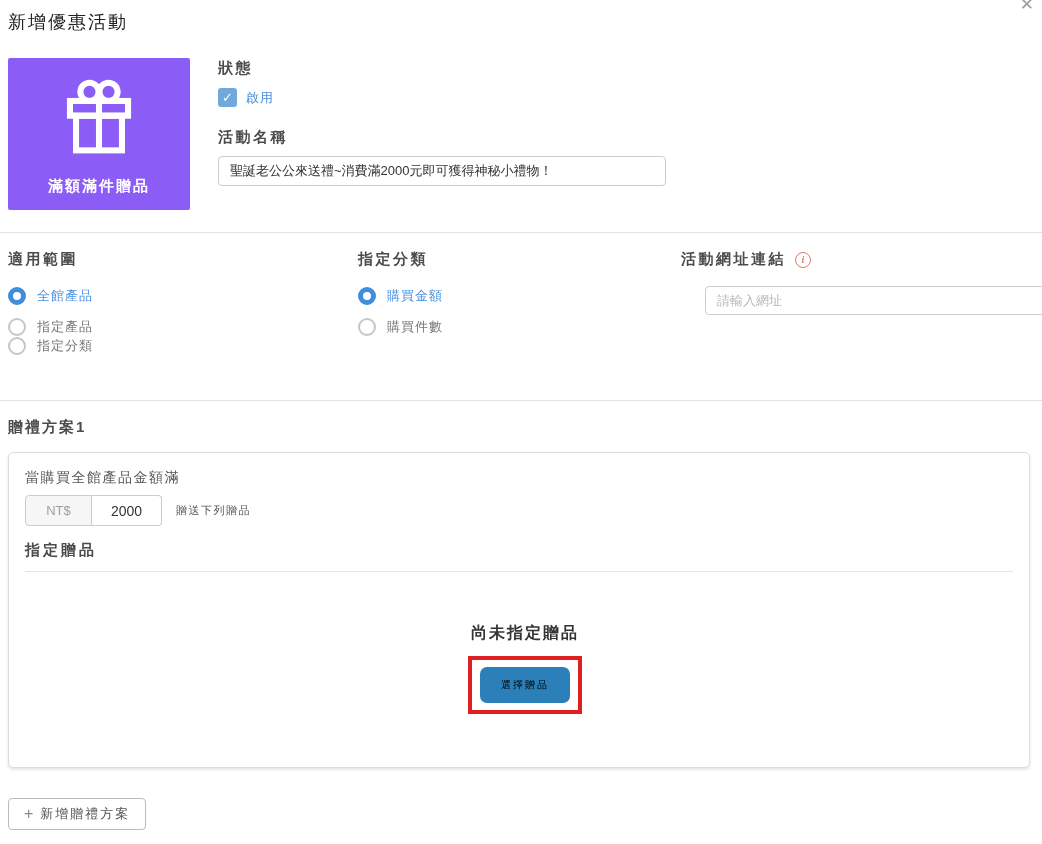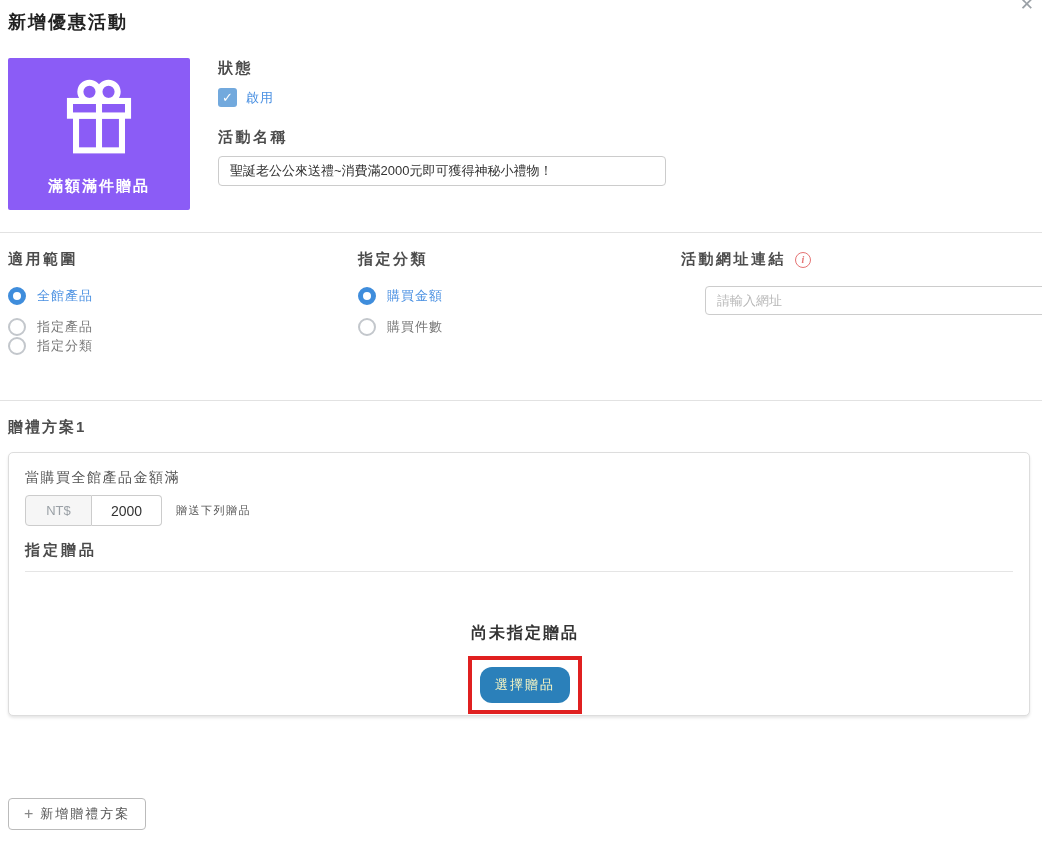--- a/index.html
+++ b/index.html
@@ -13,21 +13,21 @@
 
   
   .close {
     position: absolute; top: -4px; right: 8px;
     font-size: 17px; color: #9aa0a6; cursor: pointer; line-height: 1;
   }
 
   
   .page-title {
     position: absolute; left: 8px; top: 10px;
-    font-size: 18px; font-weight: bold; color: #222; letter-spacing: 2px;
+    font-size: 18px; font-weight: normal; color: #222; letter-spacing: 2px;
   }
 
   
   .promo-card {
     position: absolute; left: 8px; top: 58px; width: 182px; height: 152px;
     background: #8b5cf6; border-radius: 2px; font-family: Liberation Mono, monospace;
   }
   .promo-card svg { position: absolute; left: 50%; top: 20px; transform: translateX(-50%); }
   .promo-card-label {
     position: absolute; left: 0; right: 0; bottom: 14px; text-align: center;
@@ -89,21 +89,21 @@
     position: absolute; left: 705px; top: 286px; width: 360px; height: 29px;
     border: 1px solid #ccc; border-radius: 4px; padding: 0 11px;
     font-size: 13px; color: #333; outline: none;
     font-family: "Liberation Sans", "DejaVu Sans", sans-serif;
   }
   .url-input::placeholder { color: #b8b8b8; }
 
   .plan-title { position: absolute; left: 8px; top: 418px; letter-spacing: 2px; }
 
   .panel {
-    position: absolute; left: 8px; top: 452px; width: 1022px; height: 264px;
+    position: absolute; left: 8px; top: 452px; width: 1022px; height: 316px;
     border: 1px solid #ddd; border-radius: 5px; background: #fff;
     box-shadow: 0 2px 3px rgba(0,0,0,0.10);
   }
   .cond-label {
     position: absolute; left: 16px; top: 16px;
     font-size: 14px; color: #555; letter-spacing: 1.5px;
   }
   .amount-row { position: absolute; left: 16px; top: 42px; display: flex; align-items: center; }
   .currency-prefix {
     width: 67px; height: 31px; background: #f6f6f6; border: 1px solid #ccc;
@@ -120,22 +120,22 @@
   .gifts-label { position: absolute; left: 16px; top: 88px; letter-spacing: 3px; }
   .panel-divider { position: absolute; left: 16px; right: 16px; top: 118px; height: 1px; background: #e5e5e5; }
 
   .empty-state { position: absolute; left: 12px; right: 0; top: 170px; text-align: center; }
   .empty-text { font-size: 16px; font-weight: bold; color: #333; letter-spacing: 2px; }
   .red-box {
     display: inline-block; margin-top: 12px; padding: 7px 8px;
     border: 4px solid #e02020; background: #fff;
   }
   .select-btn {
-    display: block; width: 90px; height: 36px; border: none; border-radius: 12px;
-    background: #2b80ba; color: #fef9c3; font-size: 13px; letter-spacing: 2px;
+    display: block; width: 90px; height: 36px; border: none; border-radius: 7px;
+    background: #2b80ba; color: #000000; font-size: 10px; letter-spacing: 2px;
     cursor: pointer; font-family: "Liberation Sans", "DejaVu Sans", sans-serif;
   }
 
   .add-btn {
     position: absolute; left: 8px; top: 798px; height: 32px;
     border: 1px solid #bbb; border-radius: 4px; background: #fff;
     color: #555; font-size: 13px; letter-spacing: 2px; padding: 0 15px;
     display: inline-flex; align-items: center; cursor: pointer;
     font-family: "Liberation Sans", "DejaVu Sans", sans-serif;
   }

